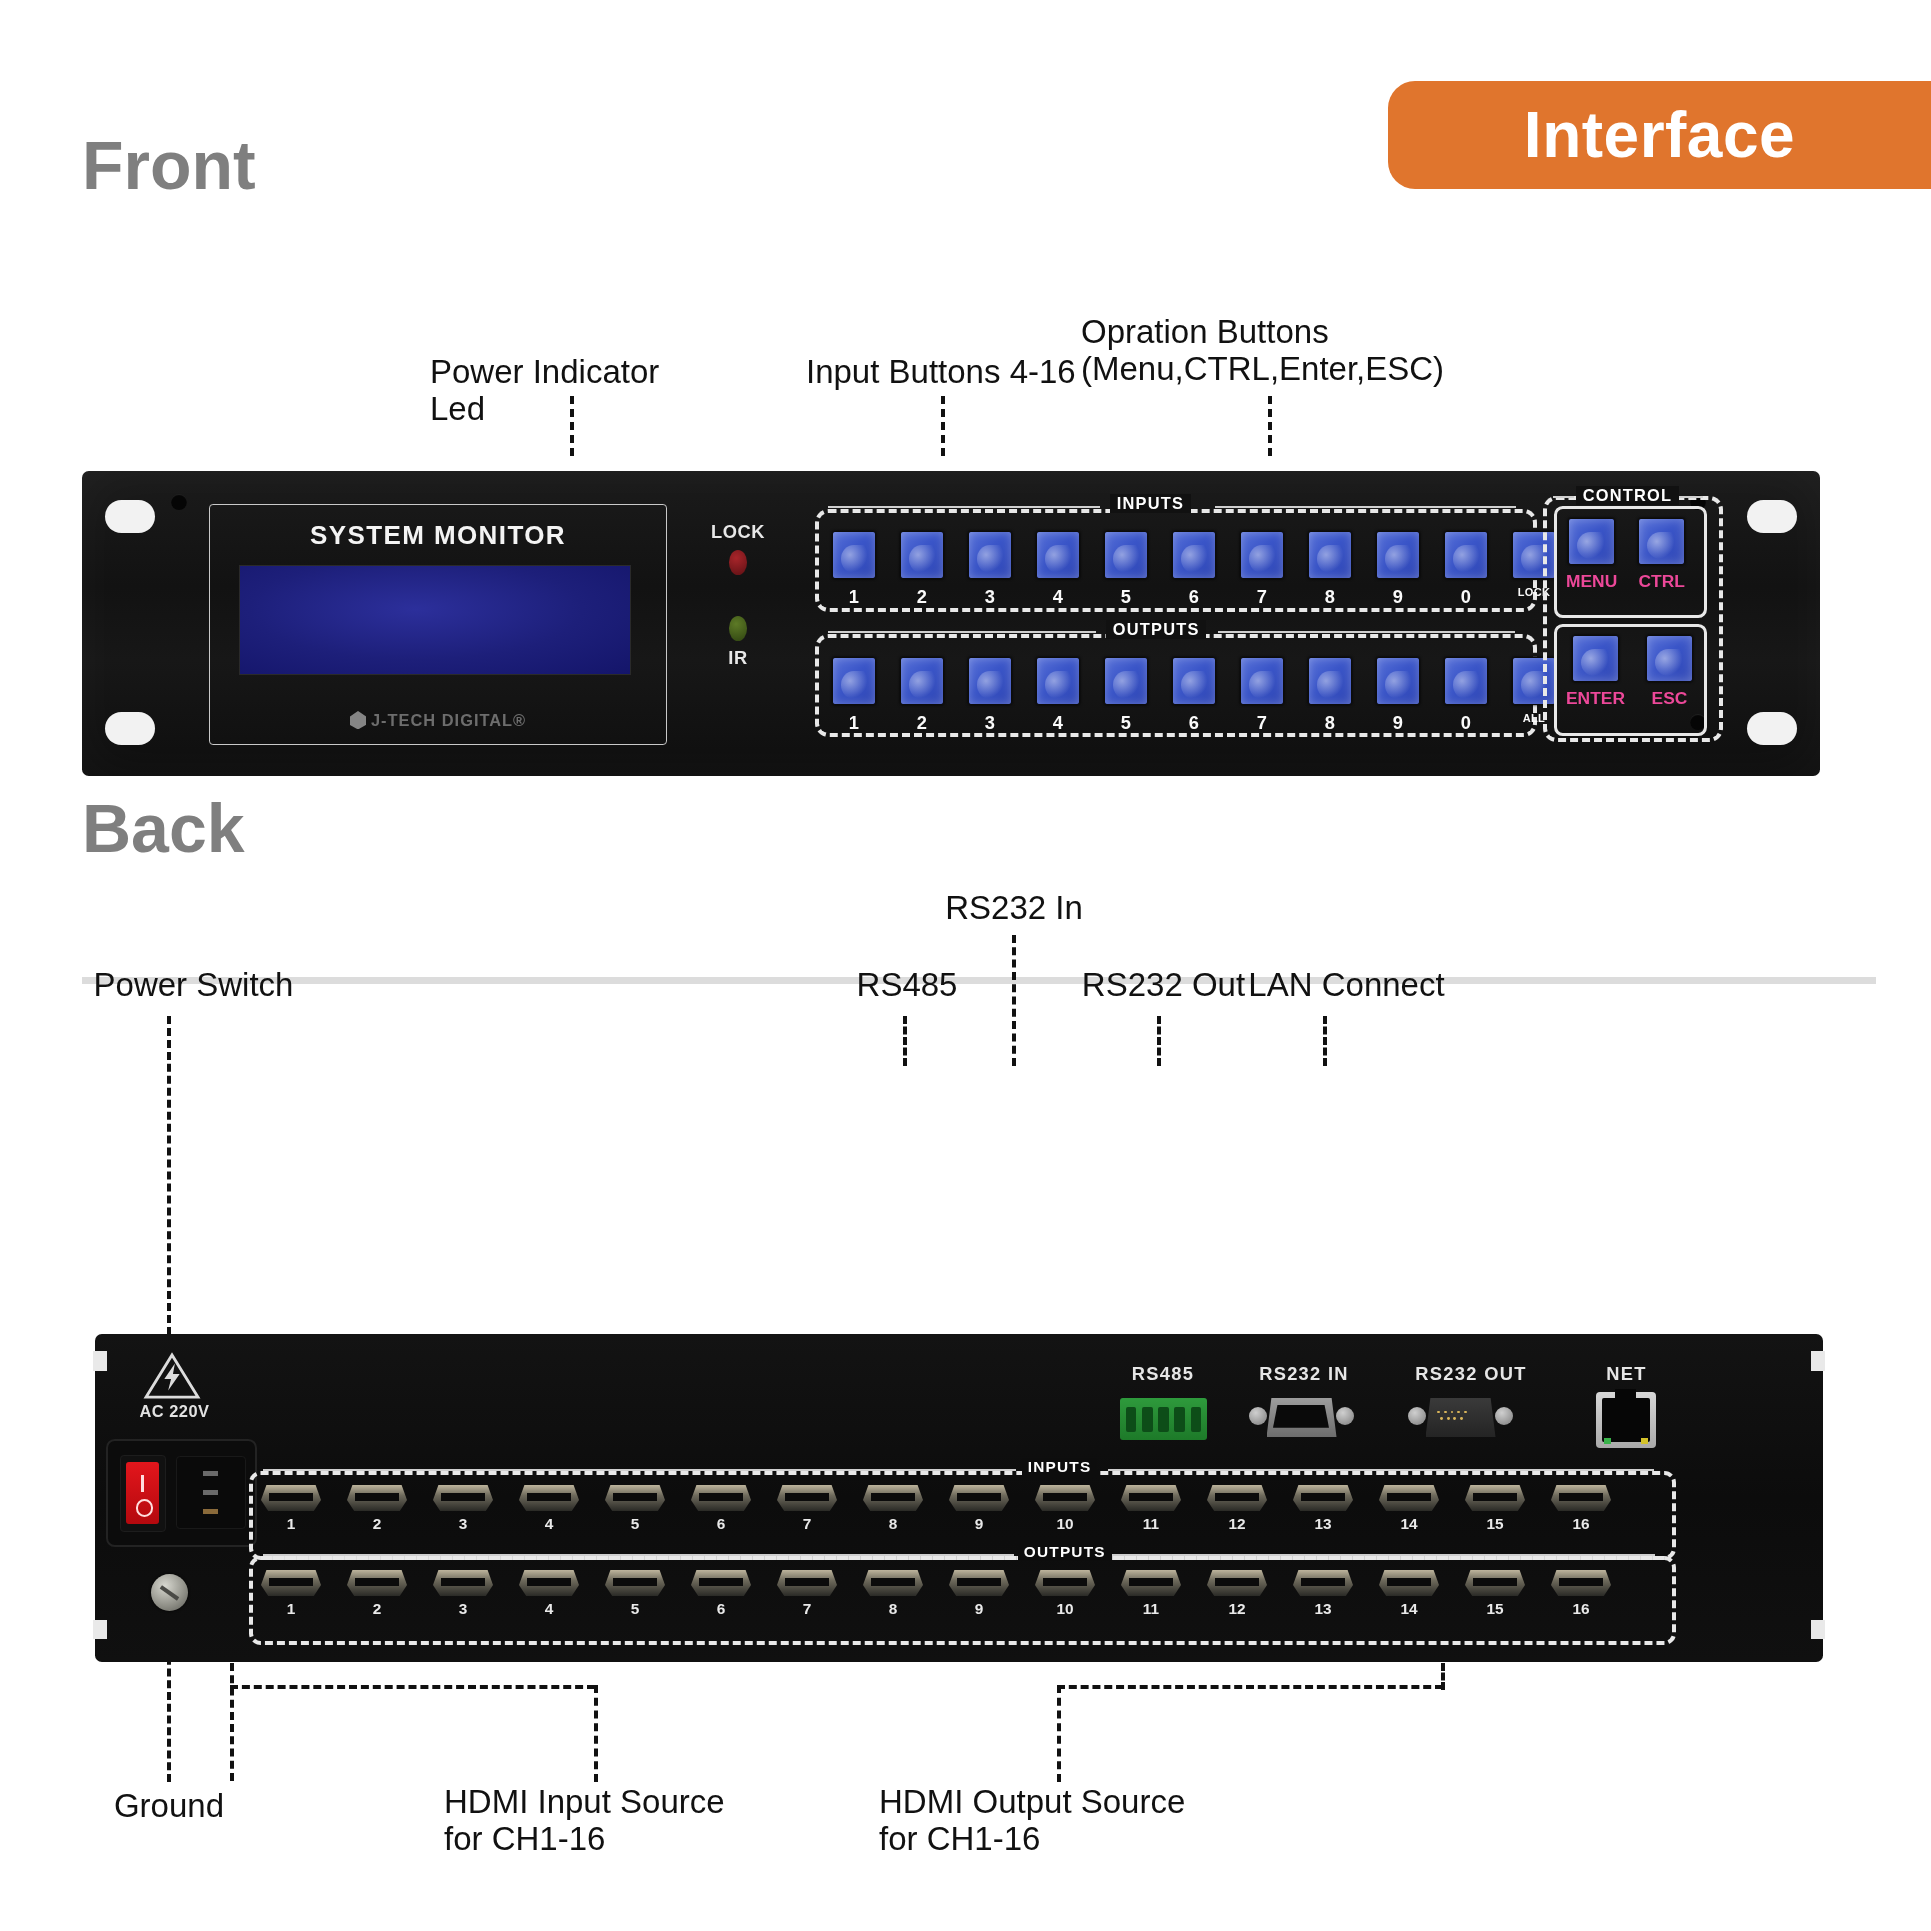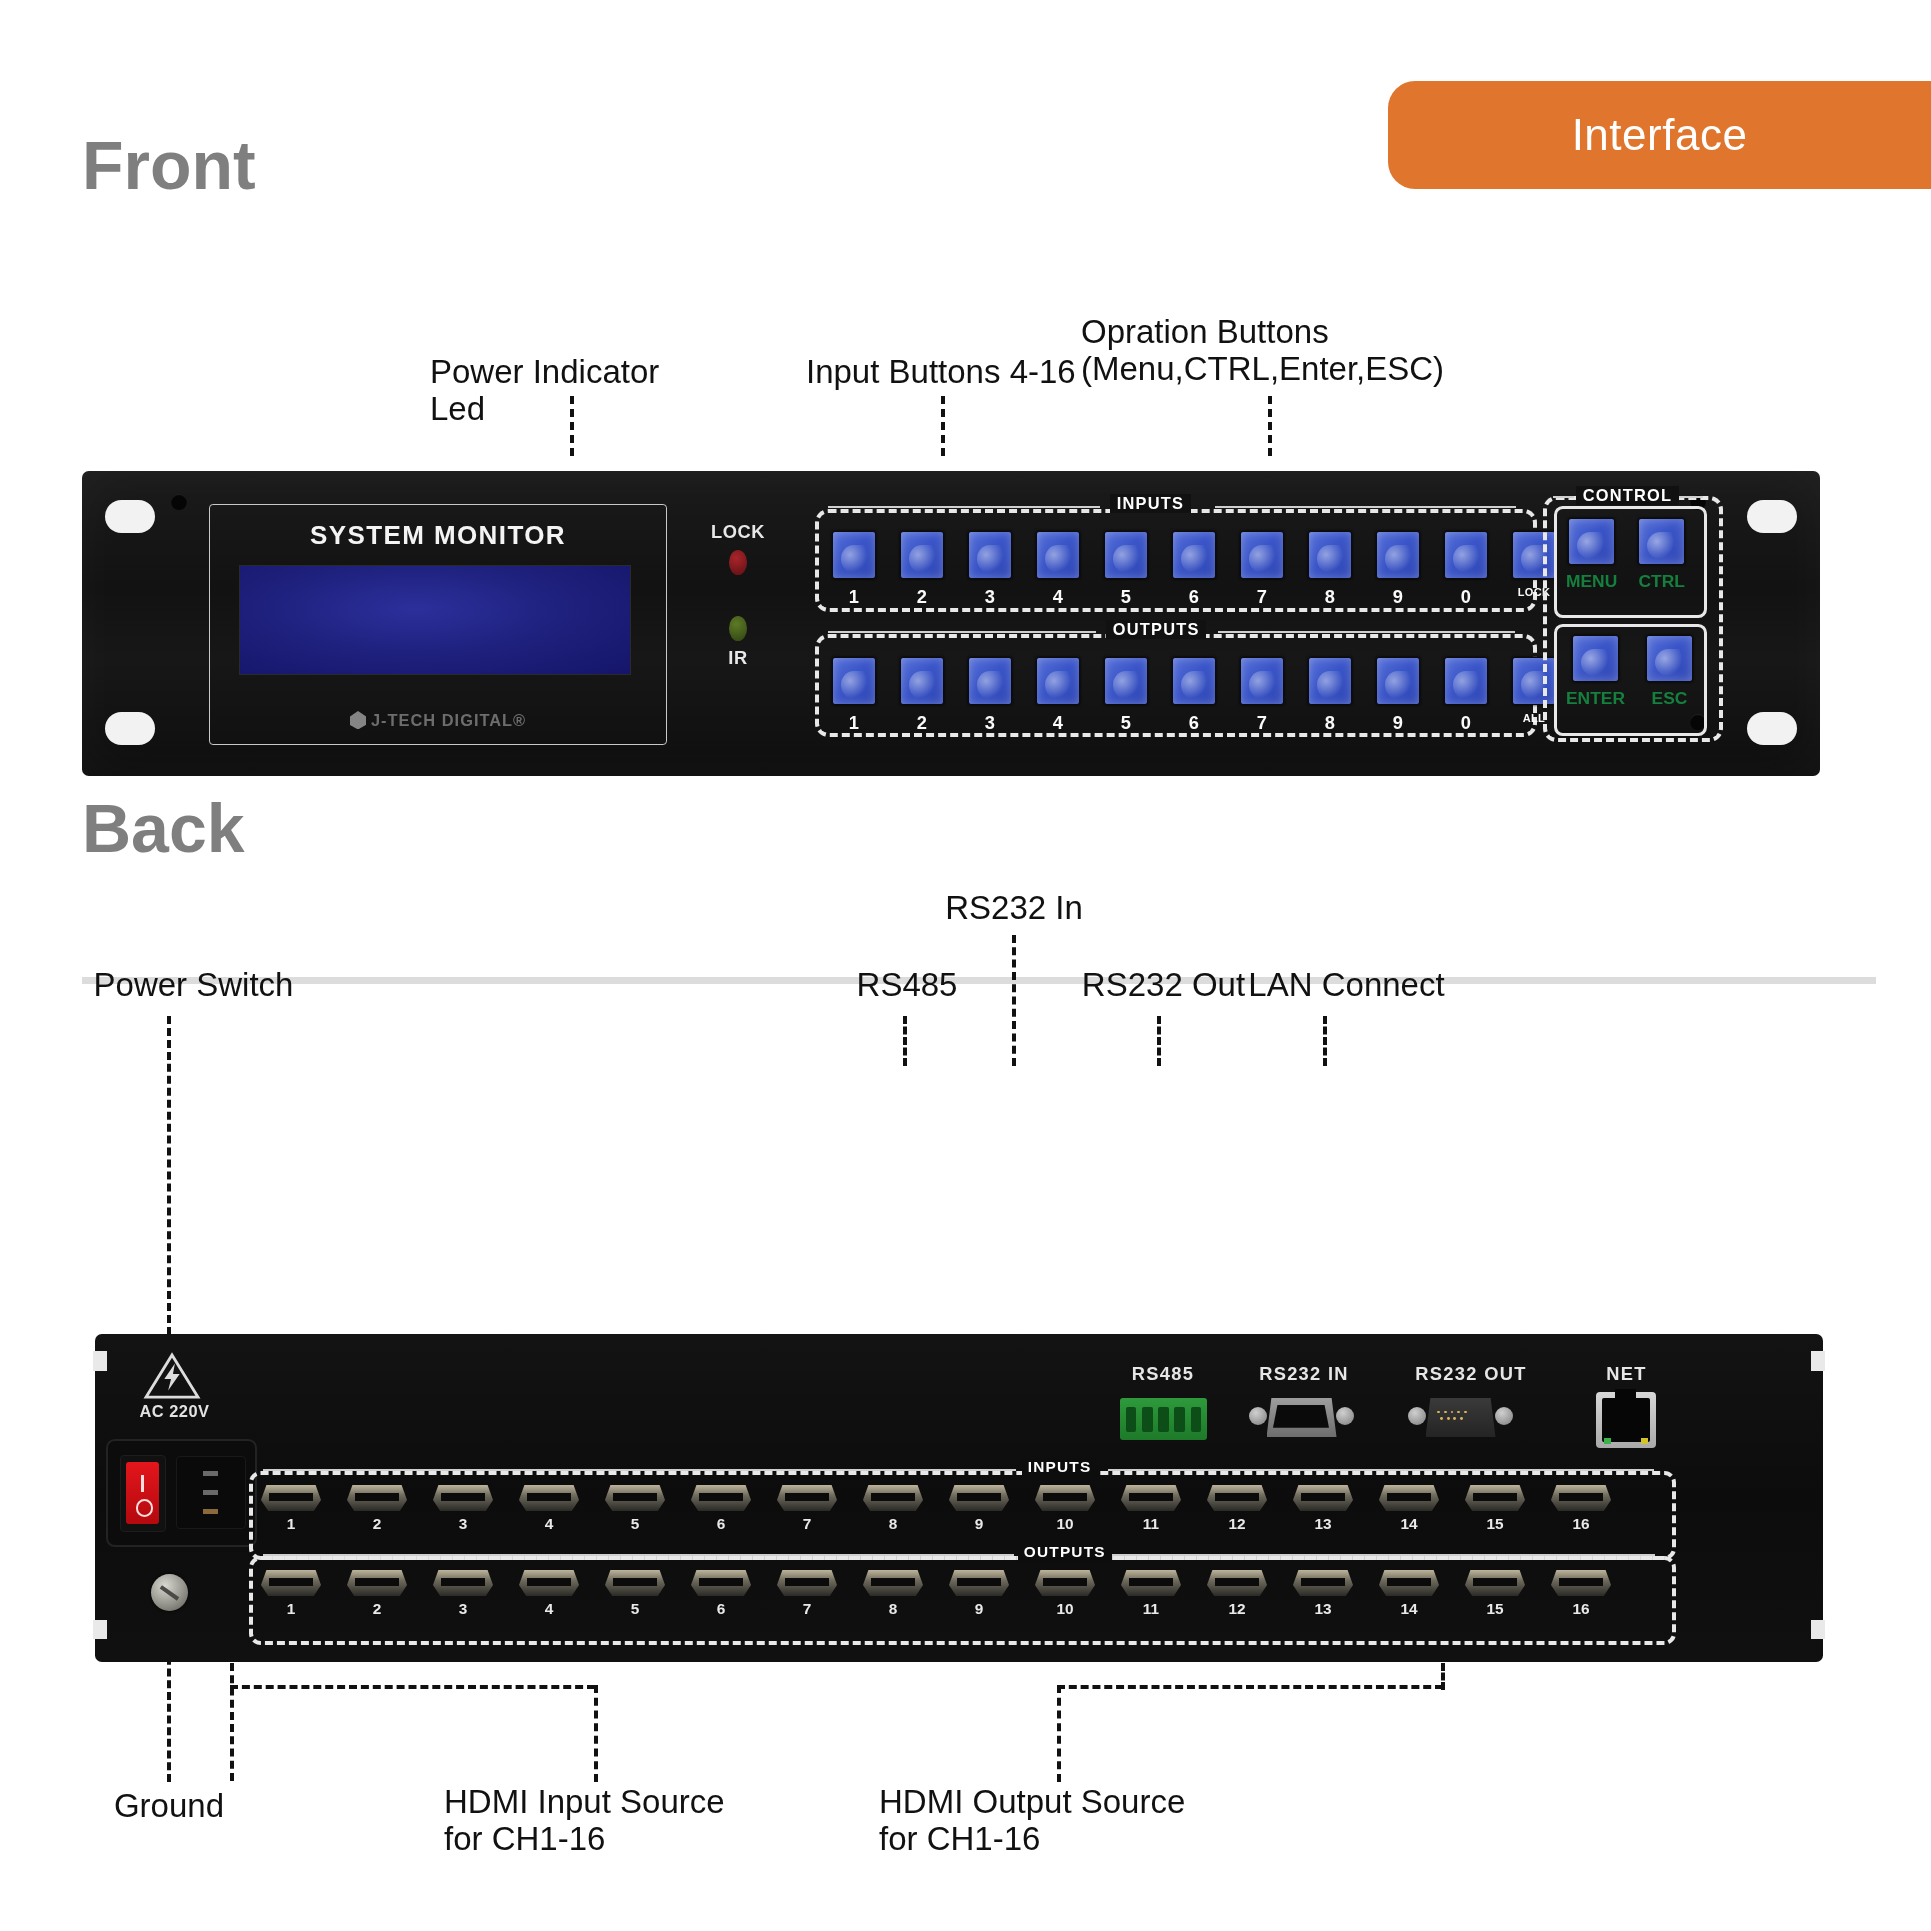--- a/index.html
+++ b/index.html
@@ -15,21 +15,21 @@
     font-size:68px;font-weight:bold;color:#7f7f7f;letter-spacing:0px;
     line-height:1;
   }
   
   #interface-banner{
     left:1388px;top:81px;width:543px;height:108px;
     background:#e0752d;border-radius:27px 0 0 27px;
     display:flex;align-items:center;justify-content:center;
   }
   #interface-banner span{
-    color:#ffffff;font-size:44px;font-weight:normal;letter-spacing:0.5px;text-align:right;
+    color:#ffffff;font-size:64px;font-weight:bold;letter-spacing:0.5px;text-align:right;
   }
 
   
   .callout{
     font-size:33px;color:#111;line-height:1.12;
     white-space:pre-line;font-weight:400;
   }
   .leader{
     position:absolute;width:0;border-left:4.8px dashed #111;
   }
@@ -121,21 +121,21 @@
     width:45px;height:45px;border-radius:2.9px;
     background:linear-gradient(135deg,#5670d8 0%,#3a55c8 45%,#2f46b4 100%);
     box-shadow:inset 0 0 10.6px rgba(255,255,255,.3),0 0 2.9px #000;
     position:relative;border:1px solid #0b0b0b;
   }
   .cbtn::after{
     content:"";position:absolute;left:18%;top:28%;width:62%;height:62%;
     border-radius:50% 0 50% 50%;
     background:radial-gradient(circle at 35% 35%,rgba(255,255,255,.48),rgba(255,255,255,0) 70%);
   }
-  .cbtn-lbl{color:#15803d;font-size:17.4px;font-weight:bold;margin-top:5.8px;}
+  .cbtn-lbl{color:#ec4899;font-size:17.4px;font-weight:bold;margin-top:5.8px;}
 
   
   #back-panel{
     left:95px;top:1334px;width:1728px;height:328px;
     background:linear-gradient(180deg,#131313 0%,#0c0c0c 50%,#101010 100%);
     border-radius:6.8px;
   }
   .bk-tab{
     position:absolute;width:13.5px;height:19.3px;background:#e9e9e9;
   }

